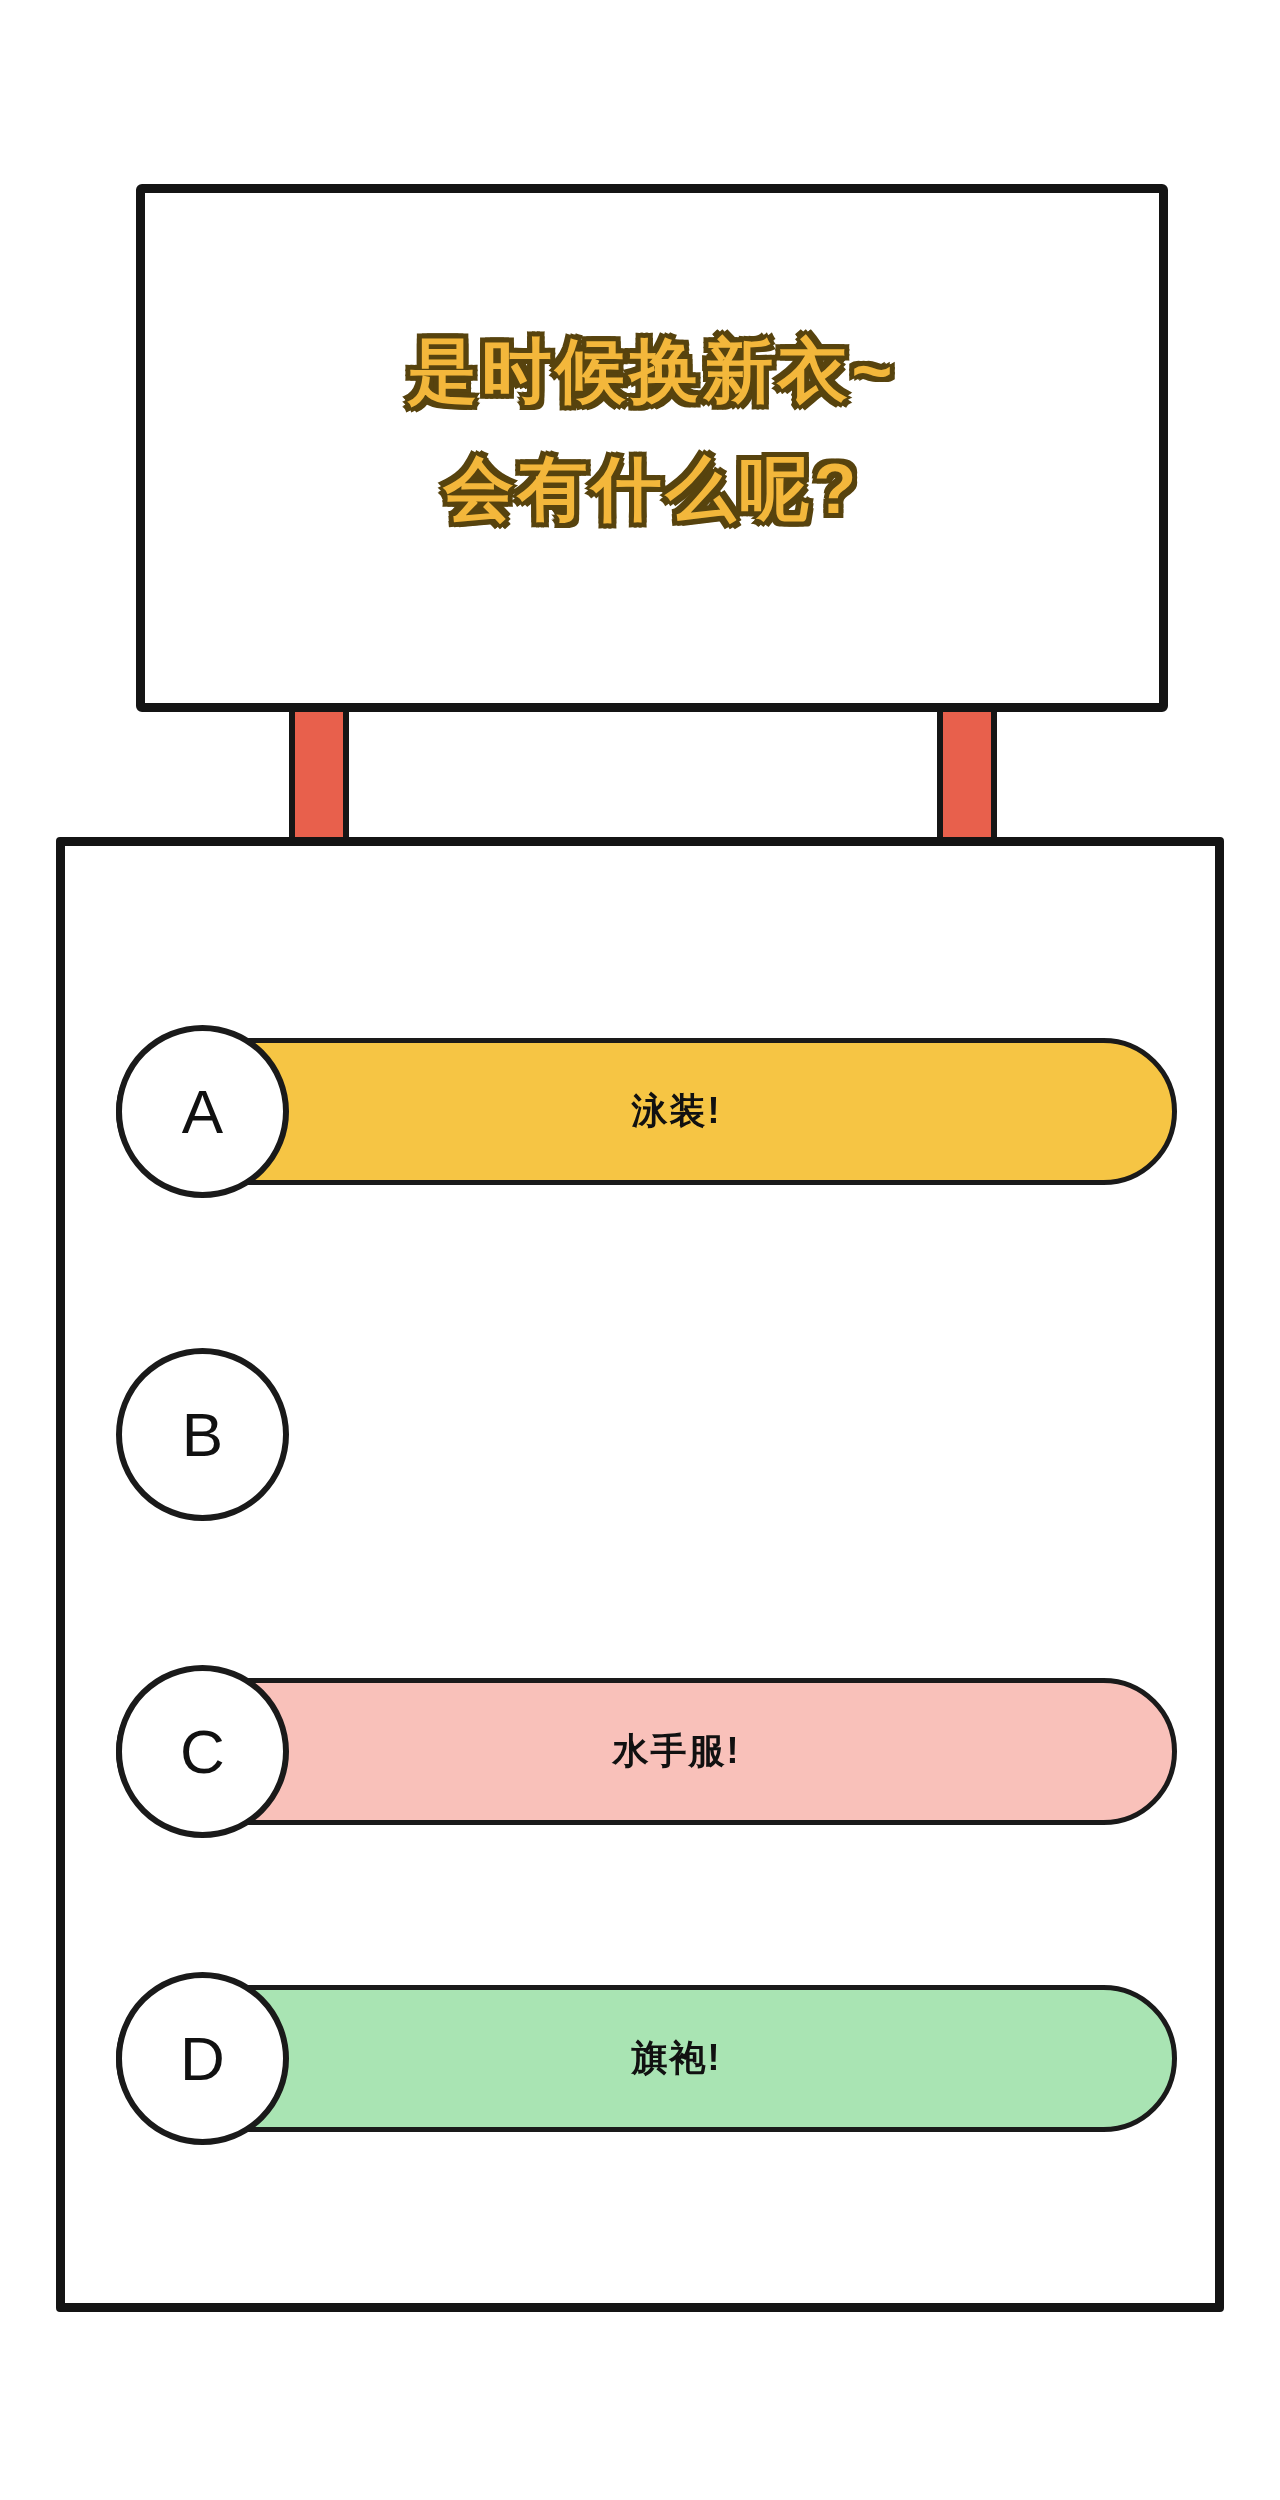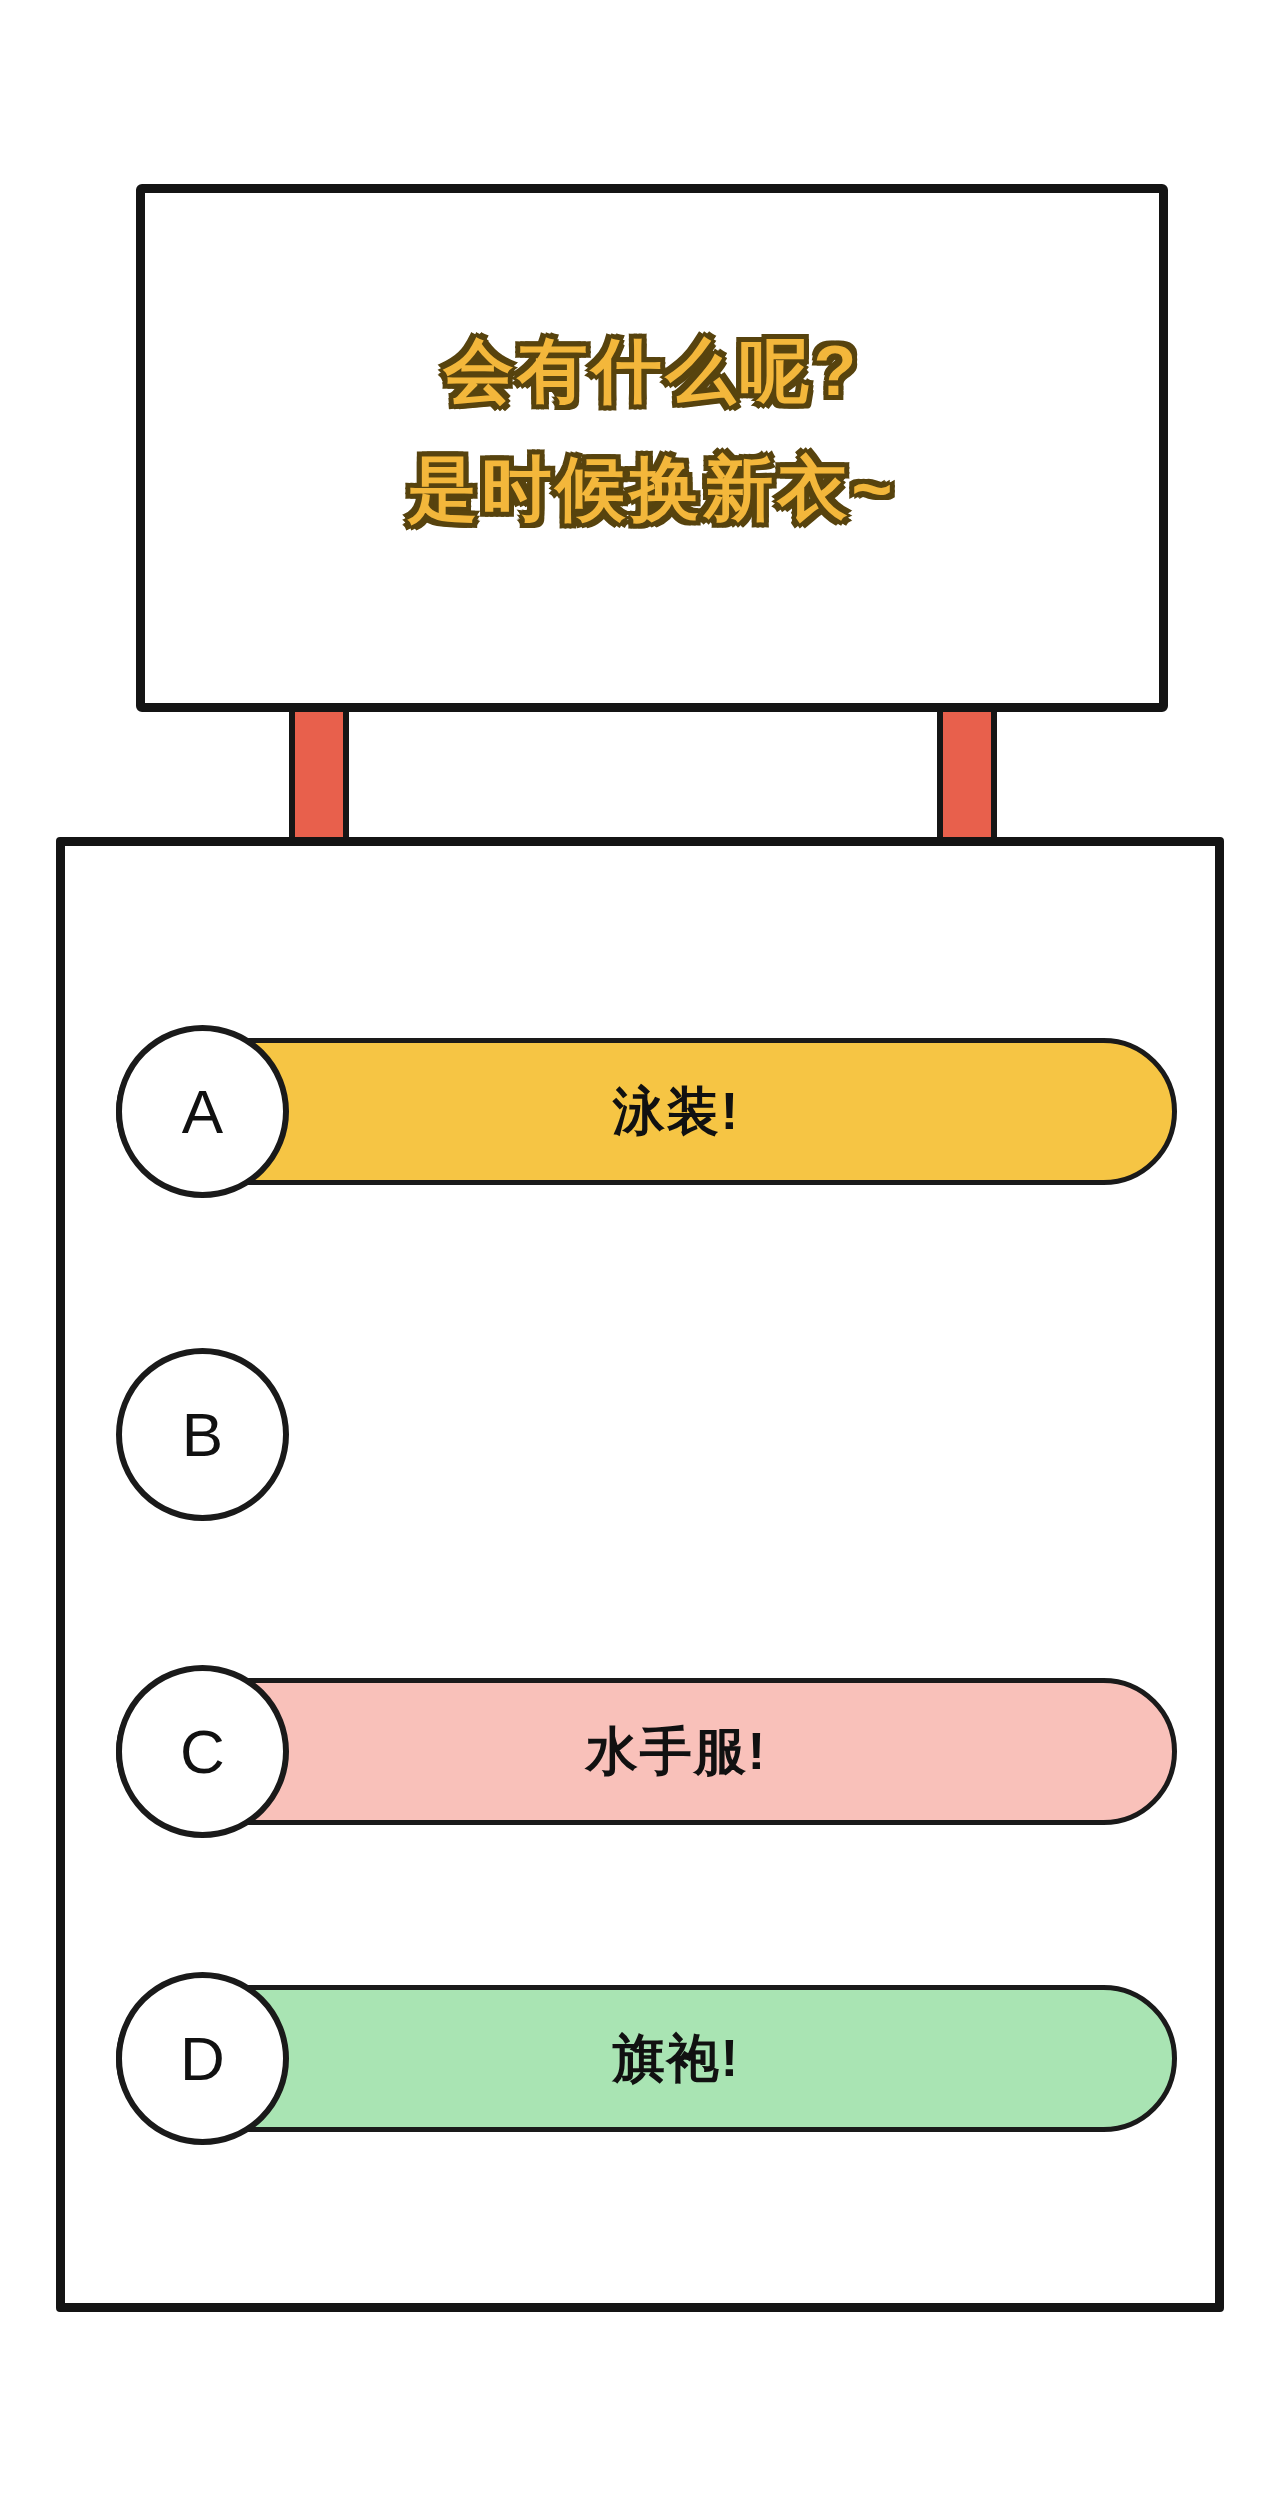--- a/index.html
+++ b/index.html
@@ -88,21 +88,21 @@
     top: 13px;
     width: 100%;
     height: 147px;
     border: 5px solid #1a1a1a;
     border-radius: 80px;
     display: flex;
     align-items: center;
     justify-content: center;
   }
   .option-label {
-    font-size: 52px;
+    font-size: 36px;
     font-weight: 600;
     color: #111111;
     letter-spacing: 2px;
     padding-left: 60px; 
   }
   .badge {
     position: absolute;
     left: 0;
     top: 0;
     width: 173px;
@@ -120,22 +120,22 @@
     color: #111111;
   }
 </style>
 </head>
 <body>
 
 <div class="canvas">
 
   <div class="sign">
     <div class="sign-title">
+      <div class="title-line">是时候换新衣~</div>
       <div class="title-line">会有什么呢?</div>
-      <div class="title-line">是时候换新衣~</div>
     </div>
   </div>
 
   <div class="post post-left" style="background-color: rgb(232, 96, 76);"></div>
   <div class="post post-right" style="background-color: rgb(232, 96, 76);"></div>
 
   <div class="options-box">
 
     <div class="option" style="top:179px">
       <div class="pill" style="background-color: rgb(246, 197, 68);">

